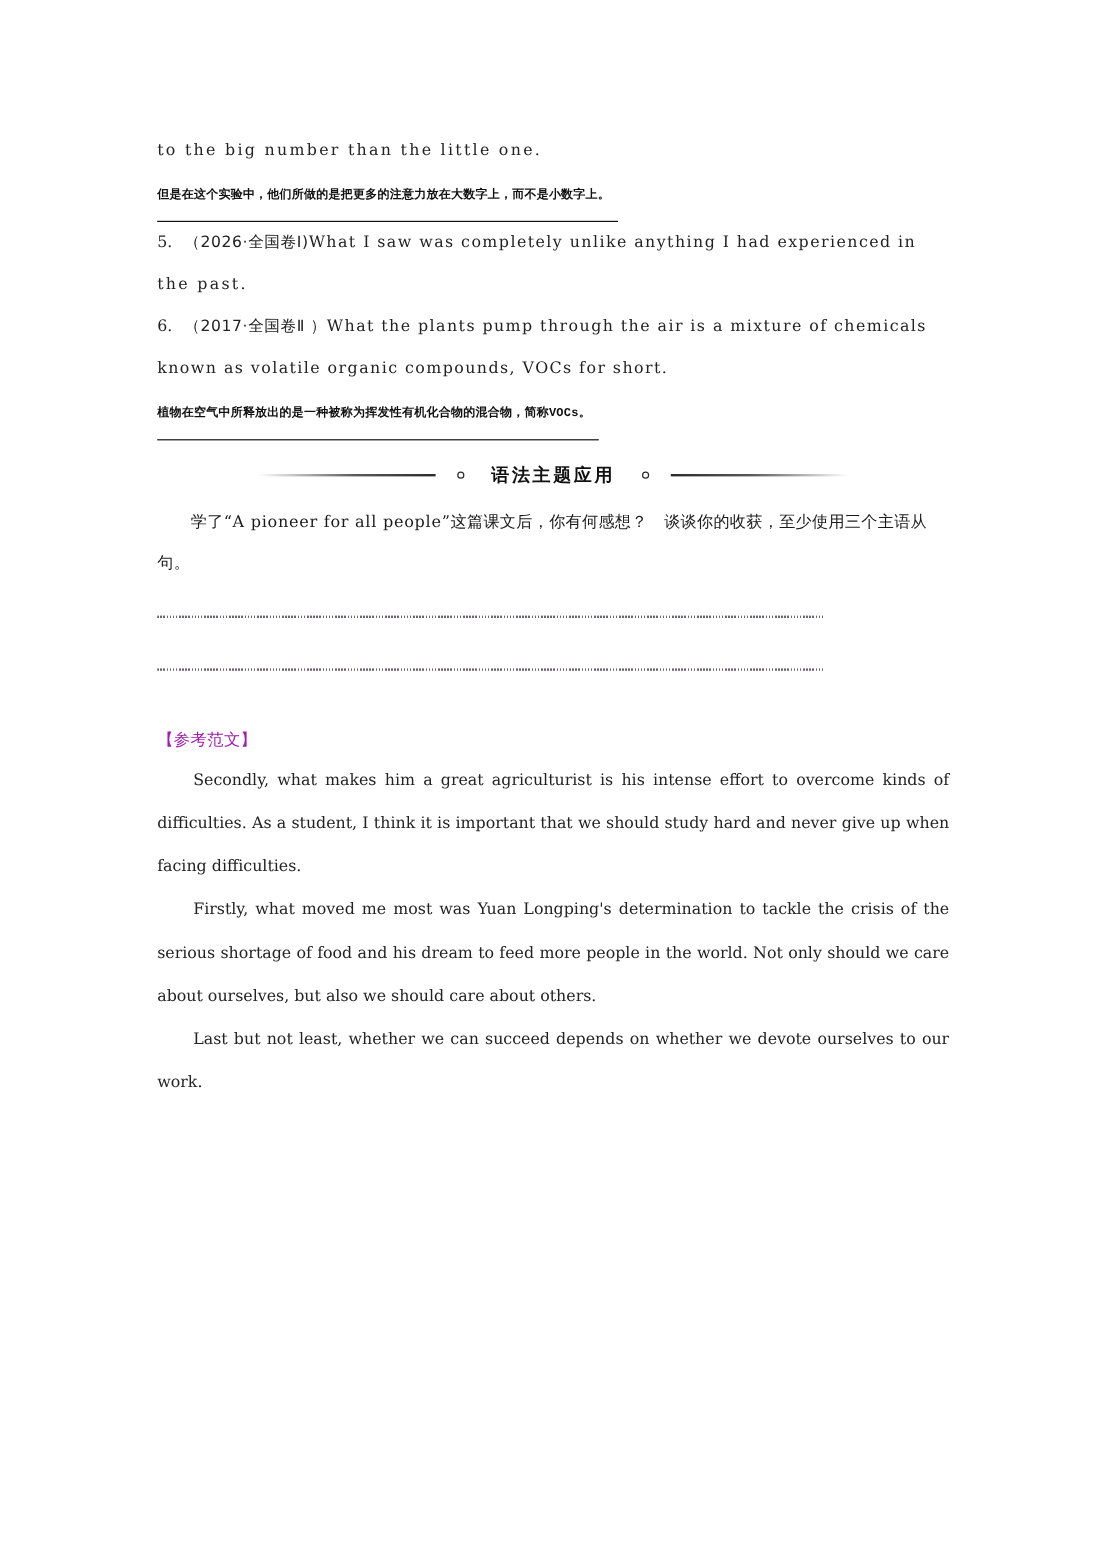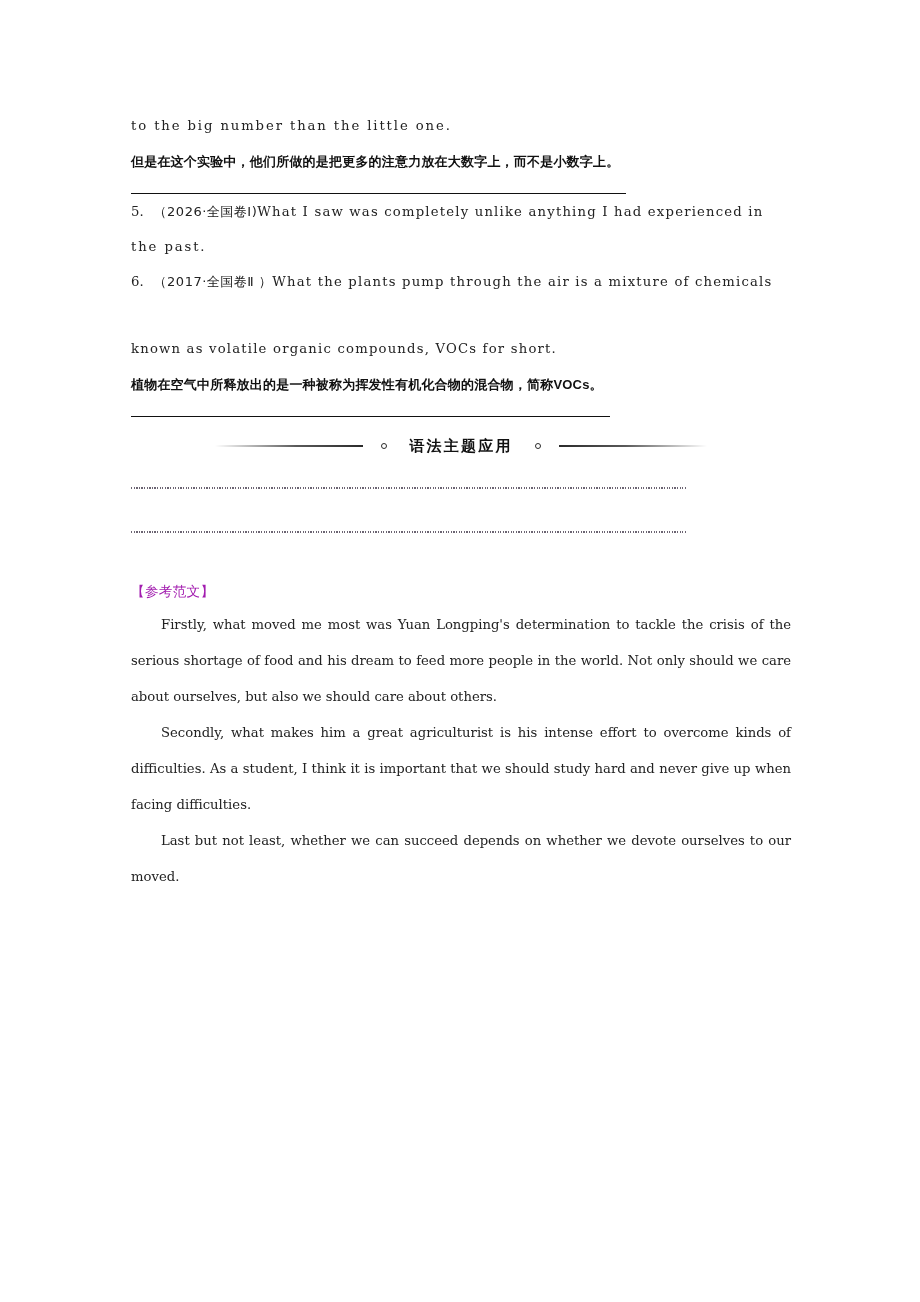--- a/index.html
+++ b/index.html
@@ -34,49 +34,49 @@
   
   .en-line {
     font-family: "DejaVu Serif", "Liberation Serif", serif;
     font-size: 13.2px;
     line-height: 35px;
     letter-spacing: 0.6px;
     color: #222;
     white-space: nowrap;
   }
   .cn-answer {
-    font-family: Liberation Sans, sans-serif;
-    font-size: 13px;
+    font-family: Liberation Mono, monospace;
+    font-size: 10px;
     font-weight: bold;
     line-height: 34px;
     color: #111;
     display: inline-block;
     border-bottom: 1.3px solid #111;
     padding-right: 7px;
-    padding-bottom: 14px;
+    padding-bottom: 3px;
     letter-spacing: 0.2px;
     white-space: nowrap;
   }
   .answer-row { line-height: 36px; }
 
   .q-block { margin: 0; }
   .q-line {
     font-family: "DejaVu Serif", "Liberation Serif", serif;
     font-size: 13.2px;
     line-height: 35px;
     color: #222;
     white-space: nowrap;
   }
   .q-cn {
     font-family: "DejaVu Sans", "Liberation Sans", sans-serif;
     font-size: 13px;
     letter-spacing: 0.5px;
   }
   .sp-wide { letter-spacing: 1.9px; }
-  .sp-mid  { letter-spacing: 1.2px; margin-top: 32px; }
+  .sp-mid  { letter-spacing: 1.2px; }
 
   
   .divider {
     margin-top: 14px;
     height: 30px;
     display: flex;
     align-items: center;
     justify-content: center;
     gap: 16px;
   }
@@ -189,26 +189,27 @@
 
 
     <div class="divider">
       <span class="div-rule left"></span>
       <span class="div-dot"></span>
       <span class="div-title">语法主题应用</span>
       <span class="div-dot"></span>
       <span class="div-rule right"></span>
     </div>
 
+    <div class="prompt"><span>学了</span><span class="en-in">“A pioneer for all people”</span><span>这篇课文后，你有何感想？　谈谈你的收获，至少使用三个主语从句。</span></div>
 
     <div class="blank-zone">
       <div class="blank-line"></div>
       <div class="blank-line"></div>
     </div>
 
     <div class="model-head">【参考范文】</div>
 
+    <div class="essay-p indent">Secondly, what makes him a great agriculturist is his intense effort to overcome kinds of difficulties. As a student, I think it is important that we should study hard and never give up when facing difficulties.</div>
     <div class="essay-p indent">Firstly, what moved me most was Yuan Longping's determination to tackle the crisis of the serious shortage of food and his dream to feed more people in the world. Not only should we care about ourselves, but also we should care about others.</div>
-    <div class="essay-p indent">Secondly, what makes him a great agriculturist is his intense effort to overcome kinds of difficulties. As a student, I think it is important that we should study hard and never give up when facing difficulties.</div>
-    <div class="essay-p indent">Last but not least, whether we can succeed depends on whether we devote ourselves to our moved.</div>
+    <div class="essay-p indent">Last but not least, whether we can succeed depends on whether we devote ourselves to our work.</div>
 
   </div>
 </div>
 
 </body></html>

